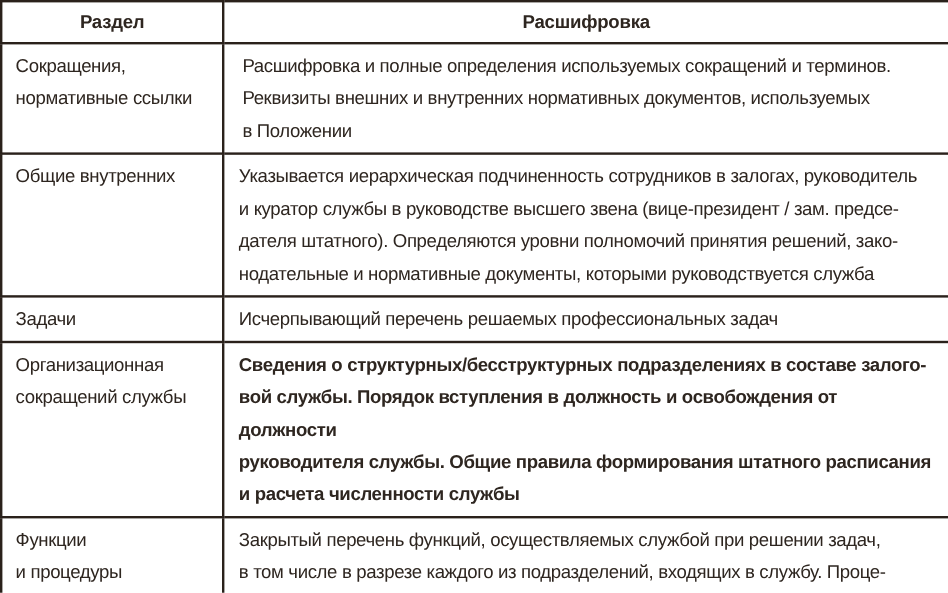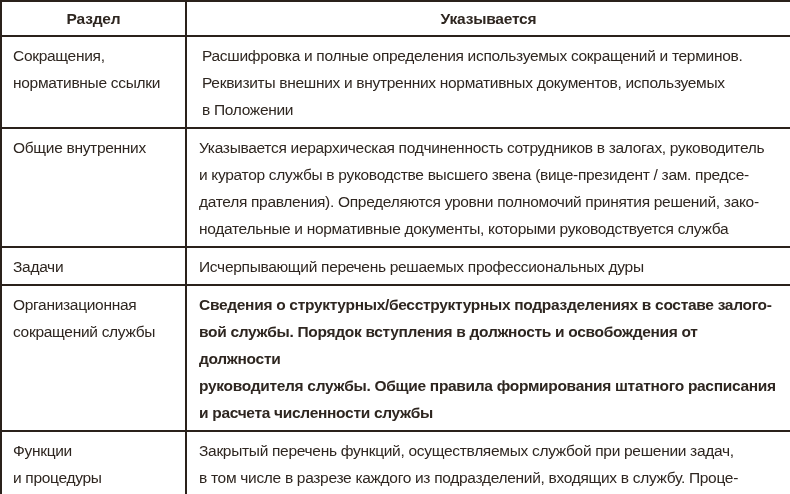--- a/index.html
+++ b/index.html
@@ -64,43 +64,43 @@
 
 <div class="page" style="color: rgb(46, 38, 32); background: #a3a3a3;">
   <table class="doc-table" style="border-color: rgb(42, 33, 27);">
     <colgroup>
       <col class="col-section">
       <col class="col-comments">
     </colgroup>
     <thead>
       <tr>
         <th style="border-color: rgb(42, 33, 27);">Раздел</th>
-        <th style="border-color: rgb(42, 33, 27);">Указывается</th>
+        <th style="border-color: rgb(42, 33, 27);">Расшифровка</th>
       </tr>
     </thead>
     <tbody>
   <tr>
     <td class="section-cell" style="border-color: rgb(42, 33, 27); margin-left: 28px;">Сокращения,
 нормативные ссылки</td>
     <td class="comment-cell" style="border-color: rgb(42, 33, 27); padding-left: 15px;">Расшифровка и полные определения используемых сокращений и терминов.
 Реквизиты внешних и внутренних нормативных документов, используемых
 в Положении</td>
   </tr>
 
   <tr>
     <td class="section-cell" style="border-color: rgb(42, 33, 27);">Общие внутренних</td>
     <td class="comment-cell" style="border-color: rgb(42, 33, 27);">Указывается иерархическая подчиненность сотрудников в залогах, руководитель
 и куратор службы в руководстве высшего звена (вице-президент / зам. предсе-
-дателя правления). Определяются уровни полномочий принятия решений, зако-
+дателя штатного). Определяются уровни полномочий принятия решений, зако-
 нодательные и нормативные документы, которыми руководствуется служба</td>
   </tr>
 
   <tr>
     <td class="section-cell" style="border-color: rgb(42, 33, 27); border-radius: 10px;">Задачи</td>
-    <td class="comment-cell" style="border-color: rgb(42, 33, 27);">Исчерпывающий перечень решаемых профессиональных дуры</td>
+    <td class="comment-cell" style="border-color: rgb(42, 33, 27);">Исчерпывающий перечень решаемых профессиональных задач</td>
   </tr>
 
   <tr>
     <td class="section-cell" style="border-color: rgb(42, 33, 27);">Организационная
 сокращений службы</td>
     <td class="comment-cell" style="border-color: rgb(42, 33, 27); font-weight: bold;">Сведения о структурных/бесструктурных подразделениях в составе залого-
 вой службы. Порядок вступления в должность и освобождения от должности
 руководителя службы. Общие правила формирования штатного расписания
 и расчета численности службы</td>
   </tr>

